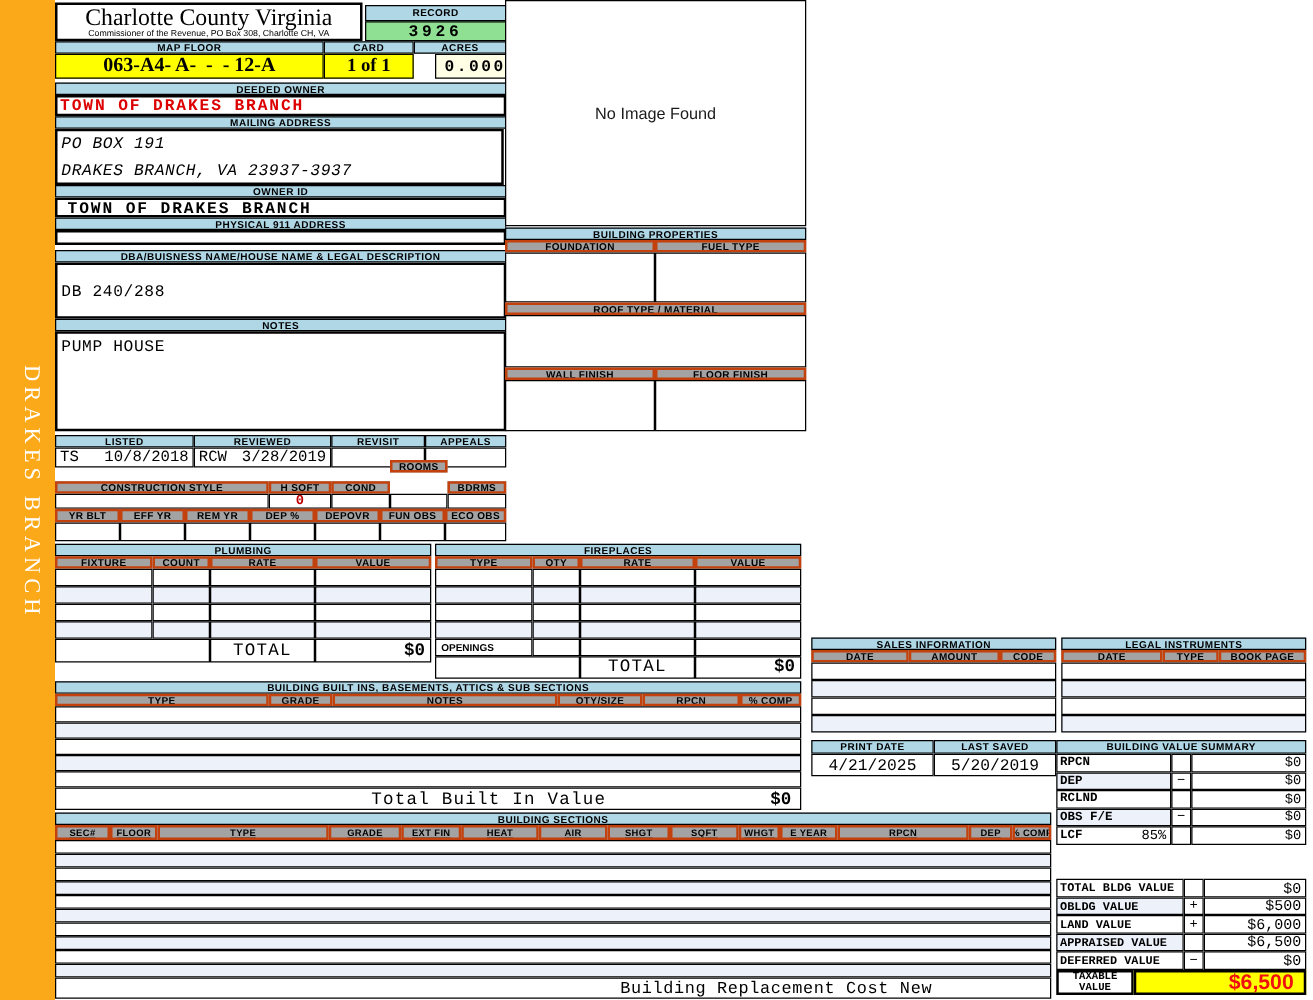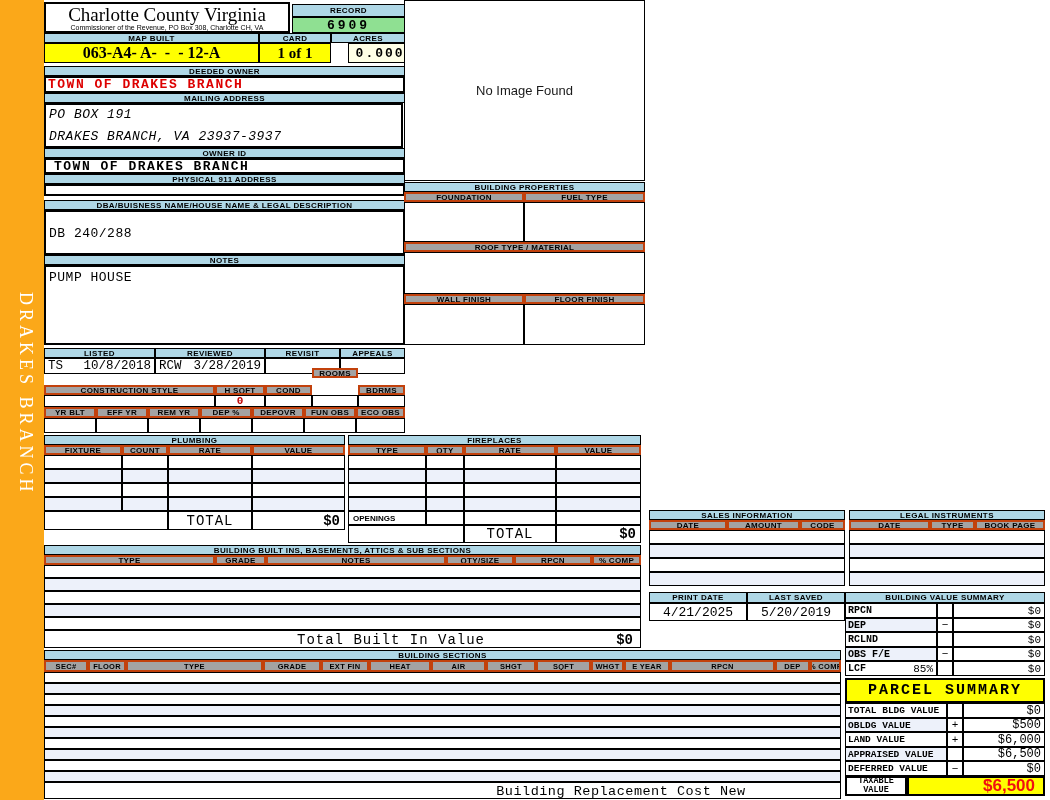--- a/index.html
+++ b/index.html
@@ -30,23 +30,23 @@
   <div class="abs" style="left:10px;top:292px;width:26px;height:230px;writing-mode:vertical-rl;color:#fff;
               font-family:'Liberation Serif',serif;font-size:18px;letter-spacing:4px;white-space:nowrap;">DRAKES BRANCH</div>
 
   <div class="abs box2" style="left:44px;top:2px;width:246px;height:31px;">
     <div style="font-family:'Liberation Serif',serif;font-size:19px;line-height:19px;text-align:center;margin-top:1px;">Charlotte County Virginia</div>
     <div style="font-size:7px;line-height:8px;text-align:center;white-space:nowrap;">Commissioner of the Revenue, PO Box 308, Charlotte CH, VA</div>
   </div>
 
   <div class="abs bar" style="left:292px;top:4px;width:113px;height:13px;">RECORD</div>
   <div class="abs mono flexc" style="left:292px;top:17px;width:113px;height:16px;background:var(--record-green,#8FE092);
-              border:1px solid #000;font-weight:bold;letter-spacing:3px;">6909</div>
-
-  <div class="abs bar" style="left:44px;top:33px;width:215px;height:10px;">MAP BUILT</div>
+              border:1px solid #000;font-weight:bold;letter-spacing:3px;">3926</div>
+
+  <div class="abs bar" style="left:44px;top:33px;width:215px;height:10px;">MAP FLOOR</div>
   <div class="abs bar" style="left:259px;top:33px;width:72px;height:10px;">CARD</div>
   <div class="abs bar" style="left:331px;top:33px;width:74px;height:10px;">ACRES</div>
   <div class="abs flexc" style="left:44px;top:43px;width:215px;height:20px;background:var(--highlight-yellow,#FF0);border:1px solid #000;
               font-family:'Liberation Serif',serif;font-weight:bold;font-size:16px;white-space:pre;">063-A4- A-  -  - 12-A</div>
   <div class="abs flexc" style="left:259px;top:43px;width:72px;height:20px;background:var(--highlight-yellow,#FF0);border:1px solid #000;
               font-family:'Liberation Serif',serif;font-weight:bold;font-size:15px;">1 of 1</div>
   <div class="abs mono flexc" style="left:331px;top:43px;width:74px;height:20px;background:var(--acres-cream,#FFFFE6);border:1px solid #000;
               font-weight:bold;letter-spacing:2px;margin-left:17px;">0.0000</div>
 
   <div class="abs bar" style="left:44px;top:66px;width:361px;height:10px;">DEEDED OWNER</div>
@@ -264,22 +264,20 @@
   <div class="abs cell" style="left:44px;top:716px;width:797px;height:11px;"></div>
   <div class="abs cell pale" style="left:44px;top:727px;width:797px;height:11px;"></div>
   <div class="abs cell" style="left:44px;top:738px;width:797px;height:11px;"></div>
   <div class="abs cell pale" style="left:44px;top:749px;width:797px;height:11px;"></div>
   <div class="abs cell" style="left:44px;top:760px;width:797px;height:11px;"></div>
   <div class="abs cell pale" style="left:44px;top:771px;width:797px;height:11px;"></div>
   <div class="abs cell" style="left:44px;top:782px;width:797px;height:17px;">
     <span class="mono" style="position:absolute;left:406px;top:1px;width:340px;text-align:center;font-size:13.5px;letter-spacing:.5px;">Building Replacement Cost New</span>
   </div>
 
-  <div class="abs flexc" style="left:845px;top:678px;width:200px;height:25px;background:var(--highlight-yellow,#FF0);border:2px solid #000;
-              font-family:'Liberation Mono','DejaVu Sans Mono',monospace;font-weight:bold;font-size:15px;letter-spacing:2px;">PARCEL SUMMARY</div>
   <div class="abs cell mono flexl" style="left:845px;top:703px;width:102px;height:15px;font-weight:bold;font-size:9.5px;padding-left:2px;">TOTAL BLDG VALUE</div>
   <div class="abs cell mono flexc" style="left:947px;top:703px;width:16px;height:15px;font-size:11px;"></div>
   <div class="abs cell mono flexr" style="left:963px;top:703px;width:82px;height:15px;font-size:12px;padding-right:3px;">$0</div>
   <div class="abs cell mono flexl pale" style="left:845px;top:718px;width:102px;height:14px;font-weight:bold;font-size:9.5px;padding-left:2px;">OBLDG VALUE</div>
   <div class="abs cell mono flexc" style="left:947px;top:718px;width:16px;height:14px;font-size:11px;">+</div>
   <div class="abs cell mono flexr" style="left:963px;top:718px;width:82px;height:14px;font-size:12px;padding-right:3px;">$500</div>
   <div class="abs cell mono flexl" style="left:845px;top:732px;width:102px;height:15px;font-weight:bold;font-size:9.5px;padding-left:2px;">LAND VALUE</div>
   <div class="abs cell mono flexc" style="left:947px;top:732px;width:16px;height:15px;font-size:11px;">+</div>
   <div class="abs cell mono flexr" style="left:963px;top:732px;width:82px;height:15px;font-size:12px;padding-right:3px;">$6,000</div>
   <div class="abs cell mono flexl pale" style="left:845px;top:747px;width:102px;height:14px;font-weight:bold;font-size:9.5px;padding-left:2px;">APPRAISED VALUE</div>

